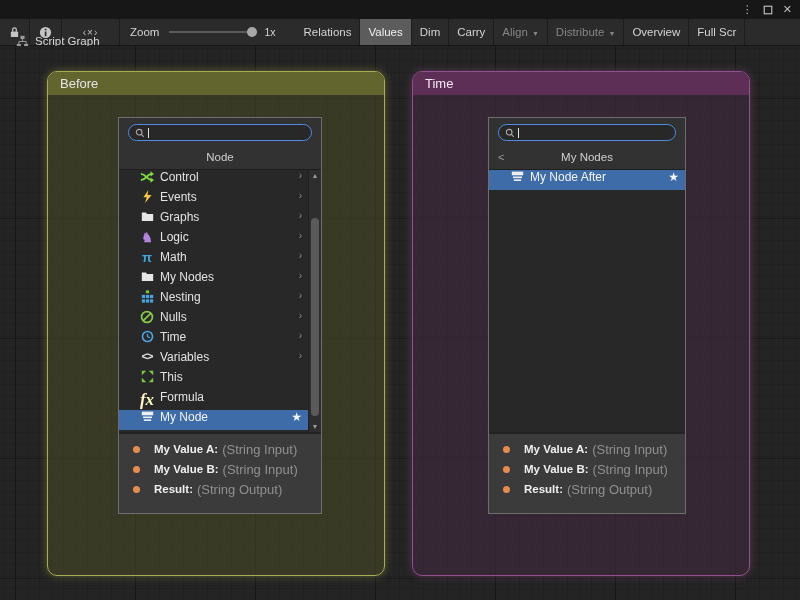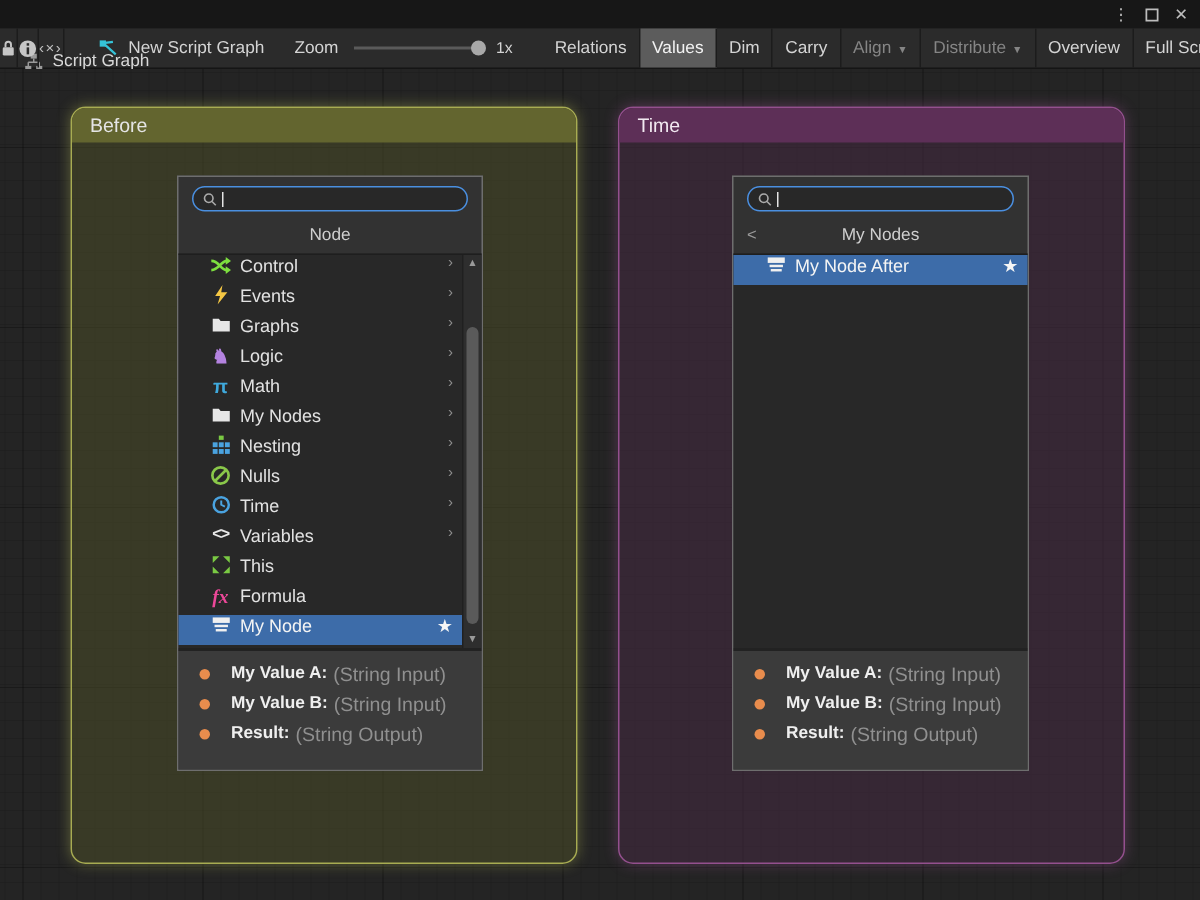--- a/index.html
+++ b/index.html
@@ -140,29 +140,20 @@
         <circle cx="7" cy="7" r="6" fill="#c6c6c6"></circle>
         <rect x="6.2" y="3" width="1.8" height="1.8" fill="#2b2b2b"></rect>
         <rect x="6.2" y="6" width="1.8" height="5" fill="#2b2b2b"></rect>
       </svg>
     </span>
   </div>
   <div class="tcell code">
     <span>‹×›</span>
   </div>
 
-  <div class="newgraph">
-    <span>
-      <svg width="15" height="13" viewBox="0 0 16 14">
-        <path d="M4 3 L13 11 M4 3 L11 2" stroke="#35c3d8" stroke-width="1.6" fill="none"></path>
-        <rect x="1.5" y="1" width="4.5" height="4.5" fill="#35c3d8"></rect>
-      </svg>
-    </span>
-    <span>New Script Graph</span>
-  </div>
 
   <div class="zoomgrp">
     <span class="zoomlbl">Zoom</span>
     <span class="slider">
         <span class="knob"></span>
       </span>
     <span class="zoomval">1x</span>
   </div>
 
   <div class="spacer"></div>
@@ -341,21 +332,21 @@
       <span class="licon">
               <svg width="13" height="13" viewBox="0 0 16 16">
                 <path d="M1 1 L6.5 1 L1 6.5 Z M15 1 L15 6.5 L9.5 1 Z M1 15 L1 9.5 L6.5 15 Z M15 15 L9.5 15 L15 9.5 Z" fill="#7ac943"></path>
               </svg>
             </span>
       <span>This</span>
 
     </div>
     <div class="lrow">
       <span class="licon">
-              <span class="ticon" style="color:#ec4899; font-style:italic; font-family:'Liberation Serif',serif; font-size:13px;">fx</span>
+              <span class="ticon" style="color:#fef9c3; font-style:italic; font-family:'Liberation Serif',serif; font-size:17px;">fx</span>
             </span>
       <span>Formula</span>
 
     </div>
     <div class="lrow selected">
       <span class="licon">
               <svg width="13" height="13" viewBox="0 0 16 16">
                 <rect x="1" y="2" width="14" height="4.5" fill="#f0f0f0"></rect>
        <rect x="2.5" y="8" width="11" height="2" fill="#f0f0f0"></rect>
        <rect x="3.5" y="11.5" width="9" height="2" fill="#f0f0f0"></rect>

